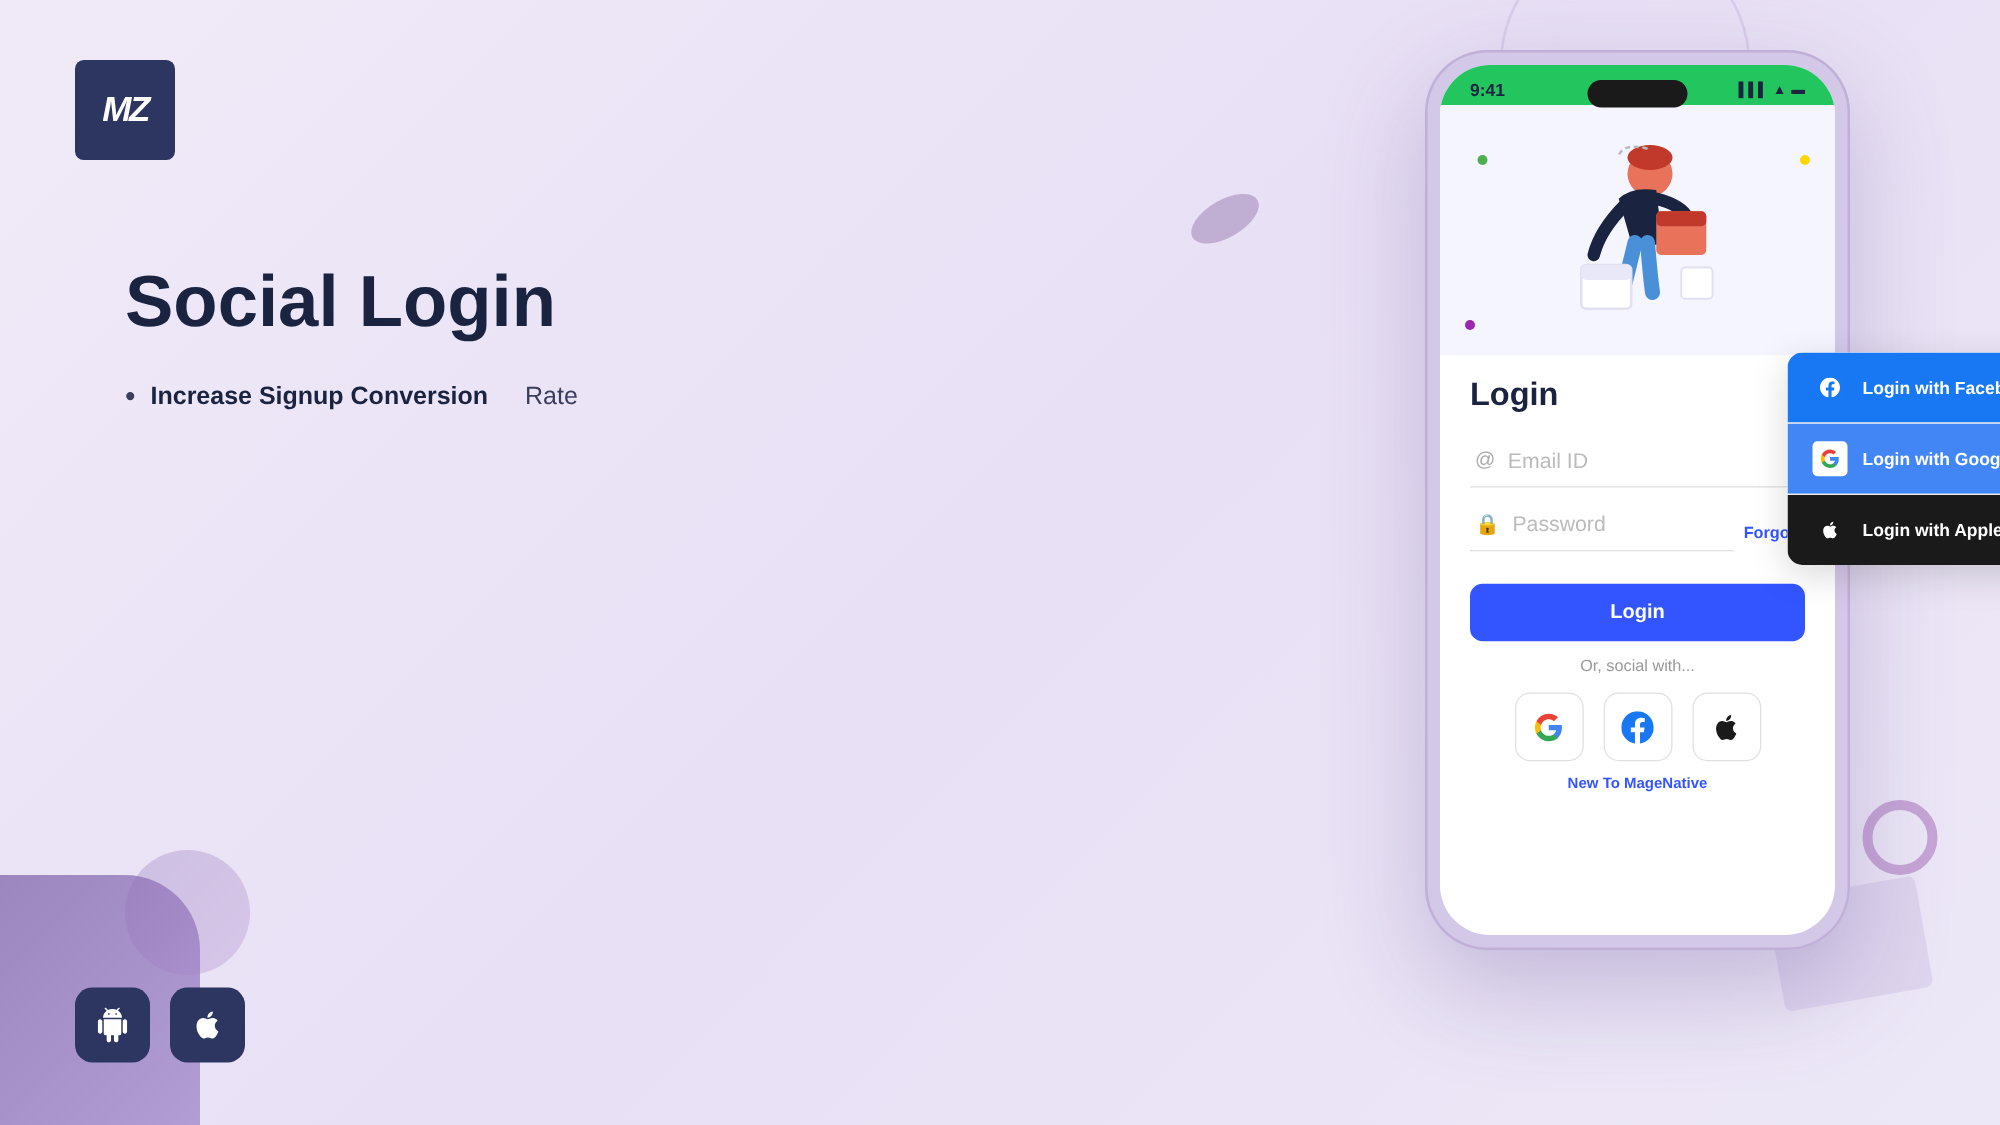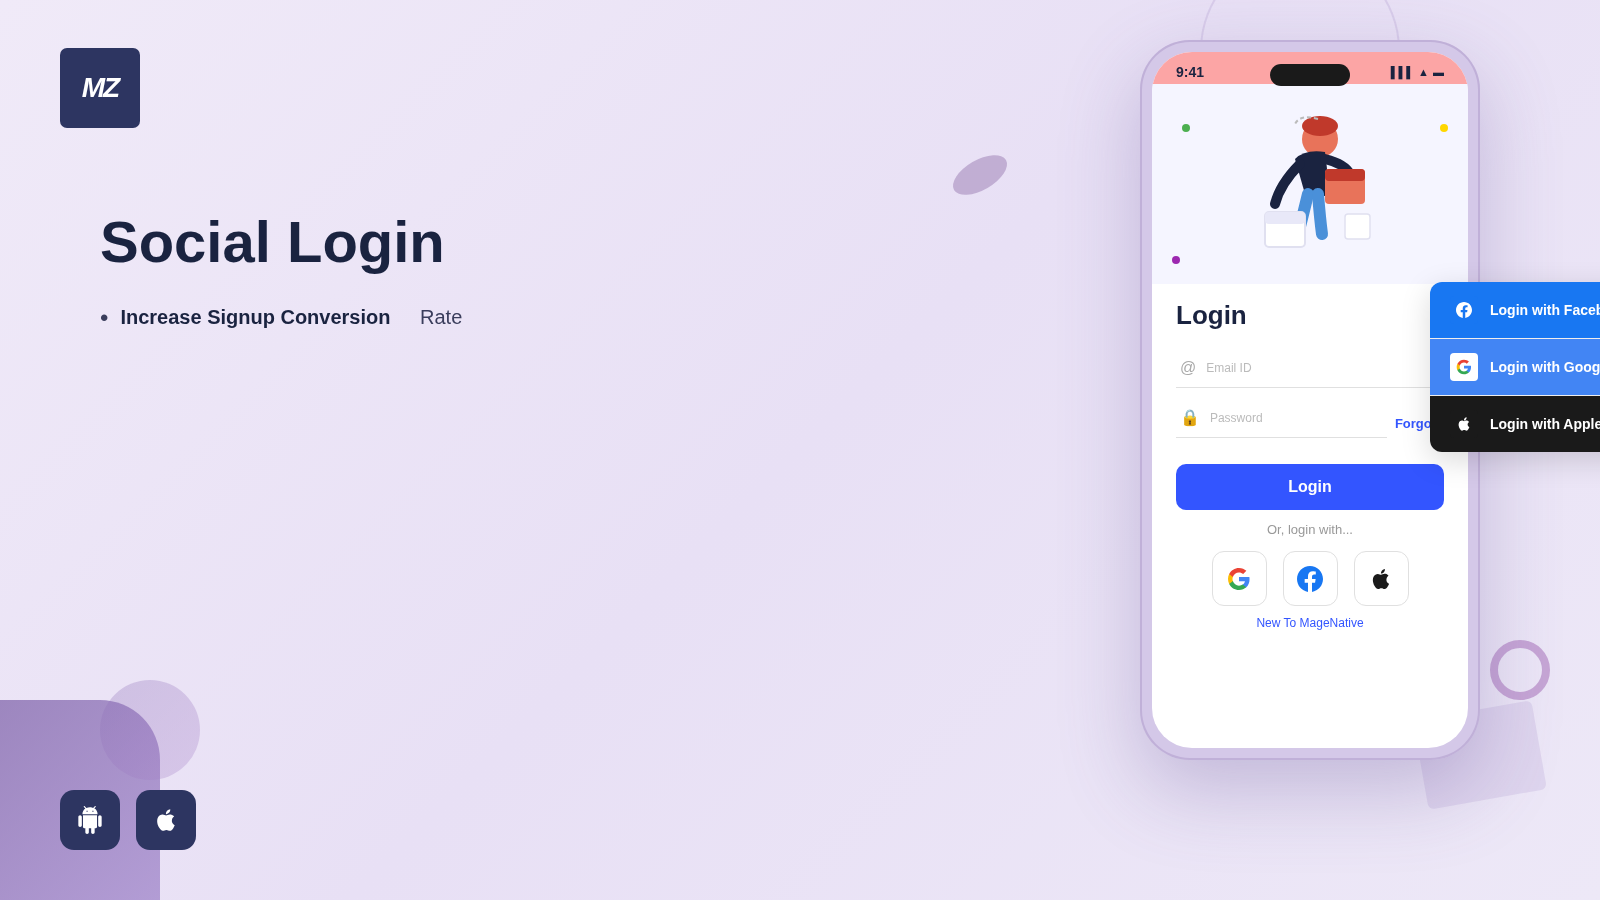--- a/index.html
+++ b/index.html
@@ -188,21 +188,21 @@
     .phone-inner {
       width: 100%;
       height: 100%;
       background: white;
       border-radius: 40px;
       overflow: hidden;
       position: relative;
     }
     
     .status-bar {
-      background: #fca5a5;
+      background: #22c55e;
       display: flex;
       justify-content: space-between;
       align-items: center;
       padding: 12px 24px 4px;
       font-size: 12px;
       font-weight: 700;
       color: #1a2340;
     }
     .status-time { font-size: 14px; font-weight: 800; }
     .status-icons { display: flex; gap: 4px; align-items: center; font-size: 11px; }
@@ -242,21 +242,21 @@
     }
     .input-field {
       display: flex;
       align-items: center;
       gap: 10px;
       border-bottom: 1.5px solid #e0e0e0;
       padding: 10px 4px;
       margin-bottom: 10px;
     }
     .input-icon { color: #aaa; font-size: 16px; }
-    .input-placeholder { color: #bbb; font-size: 12px; }
+    .input-placeholder { color: #bbb; font-size: 17px; }
     .input-row {
       display: flex;
       justify-content: space-between;
       align-items: center;
     }
     .forgot-link { color: #3355ff; font-size: 13px; font-weight: 600; }
     .login-btn {
       width: 100%;
       background: #3355ff;
       color: white;
@@ -288,21 +288,21 @@
       border-radius: 12px;
       display: flex;
       align-items: center;
       justify-content: center;
       font-size: 22px;
     }
     .new-user-text {
       text-align: center;
       color: #3355ff;
       font-size: 12px;
-      font-weight: 400;
+      font-weight: 700;
     }
 
     
     .social-popup {
       position: absolute;
       top: 242px;
       right: -220px;
       width: 270px;
       background: white;
       border-radius: 12px;
@@ -440,21 +440,21 @@
         <div class="input-row">
           <div class="input-field" style="flex:1; border-bottom: 1.5px solid #e0e0e0;">
             <span class="input-icon">🔒</span>
             <span class="input-placeholder">Password</span>
           </div>
           <span class="forgot-link" style="margin-left: 8px;">Forgot?</span>
         </div>
 
         <button class="login-btn">Login</button>
 
-        <div class="or-text">Or, login with...</div>
+        <div class="or-text">Or, social with...</div>
 
         <div class="social-icons-row">
           <div class="social-btn">
 
             <svg width="24" height="24" viewBox="0 0 24 24">
               <path d="M22.56 12.25c0-.78-.07-1.53-.2-2.25H12v4.26h5.92c-.26 1.37-1.04 2.53-2.21 3.31v2.77h3.57c2.08-1.92 3.28-4.74 3.28-8.09z" fill="#4285F4"></path>
               <path d="M12 23c2.97 0 5.46-.98 7.28-2.66l-3.57-2.77c-.98.66-2.23 1.06-3.71 1.06-2.86 0-5.29-1.93-6.16-4.53H2.18v2.84C3.99 20.53 7.7 23 12 23z" fill="#34A853"></path>
               <path d="M5.84 14.09c-.22-.66-.35-1.36-.35-2.09s.13-1.43.35-2.09V7.07H2.18C1.43 8.55 1 10.22 1 12s.43 3.45 1.18 4.93l2.85-2.22.81-.62z" fill="#FBBC05"></path>
               <path d="M12 5.38c1.62 0 3.06.56 4.21 1.64l3.15-3.15C17.45 2.09 14.97 1 12 1 7.7 1 3.99 3.47 2.18 7.07l3.66 2.84c.87-2.6 3.3-4.53 6.16-4.53z" fill="#EA4335"></path>
             </svg>

